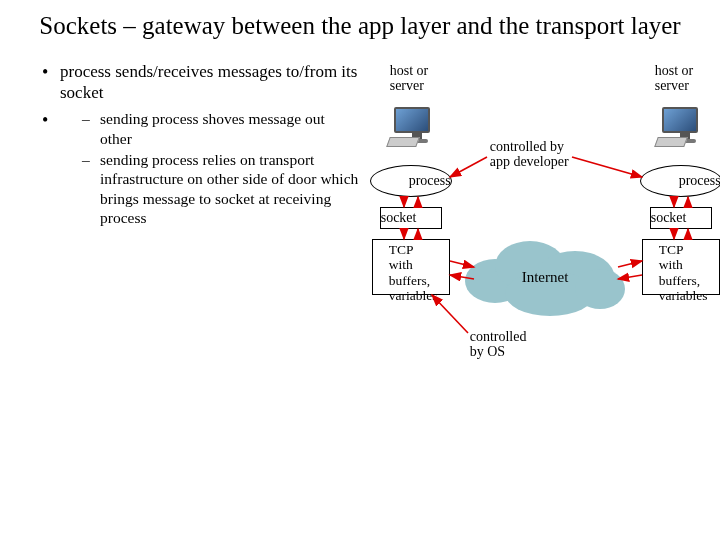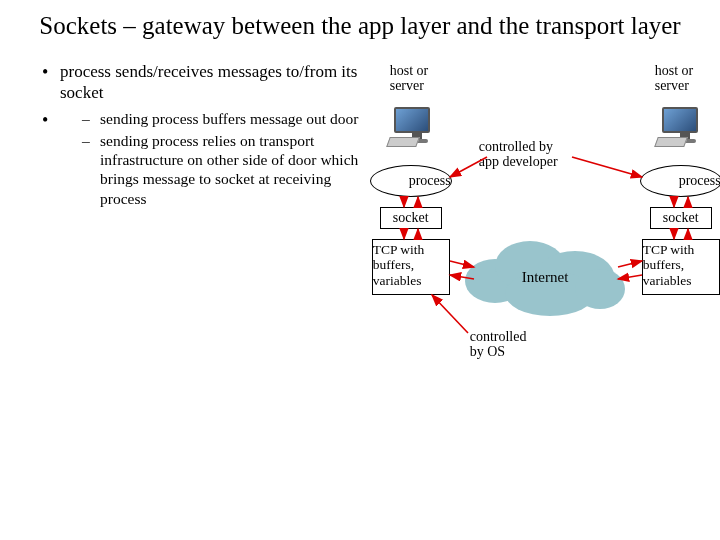--- a/index.html
+++ b/index.html
@@ -101,30 +101,29 @@
     background: #fff;
     text-align: right;
     line-height: 30px;
     font-size: 14px;
   }
   .sockBox {
     position: absolute;
     width: 62px; height: 22px;
     border: 1px solid #000;
     background: #fff;
-    text-align: center;
     line-height: 20px;
     font-size: 14px;
   }
   .tcpBox {
     position: absolute;
     width: 78px; height: 56px;
     border: 1px solid #000;
     background: #fff;
-    padding: 2px 0;
+    padding: 2px 16px;
     font-size: 13.5px;
     line-height: 1.15;
   }
   .cloud {
     position: absolute;
     width: 160px; height: 75px;
     left: 93px; top: 180px;
   }
   .cloud .blob {
     position:absolute; background:#99c4cc; border-radius:50%;
@@ -144,21 +143,21 @@
 
 <div class="title">Sockets – gateway between the app layer and the transport layer</div>
 
 <div class="content">
 
   <div class="bullets">
     <ul class="lvl1">
       <li>process sends/receives messages to/from its socket</li>
       <li>
         <ul class="lvl2">
-          <li>sending process buffers message out door</li>
+          <li>sending process shoves message out other</li>
           <li>sending process relies on transport infrastructure on other side of door which brings message to socket at receiving process</li>
         </ul>
       </li>
     </ul>
   </div>
 
   <div class="diagram">
 
     <div class="hostlabel" style="left:18px; top:2px; white-space:pre;">host or
 server</div>
@@ -188,21 +187,21 @@
     <div class="cloudLabel">Internet</div>
 
     <div class="procOval" style="left:-2px; top:104px;">process</div>
     <div class="sockBox" style="left:8px; top:146px;">socket</div>
     <div class="tcpBox" style="left:0px; top:178px;">TCP with buffers, variables</div>
 
     <div class="procOval" style="left:268px; top:104px;">process</div>
     <div class="sockBox" style="left:278px; top:146px;">socket</div>
     <div class="tcpBox" style="left:270px; top:178px;">TCP with buffers, variables</div>
 
-    <div class="annot" style="left:107px; top:78px; white-space:pre;">controlled by
+    <div class="annot" style="left:118px; top:78px; white-space:pre;">controlled by
 app developer</div>
     <div class="annot" style="left:98px; top:268px; white-space:pre;">controlled
 by OS</div>
 
     <svg class="arrows">
       <defs>
         <marker id="arR" markerWidth="8" markerHeight="8" refX="7" refY="3" orient="auto">
           <path d="M0,0 L8,3 L0,6 Z" fill="#d00"></path>
         </marker>
       </defs>

